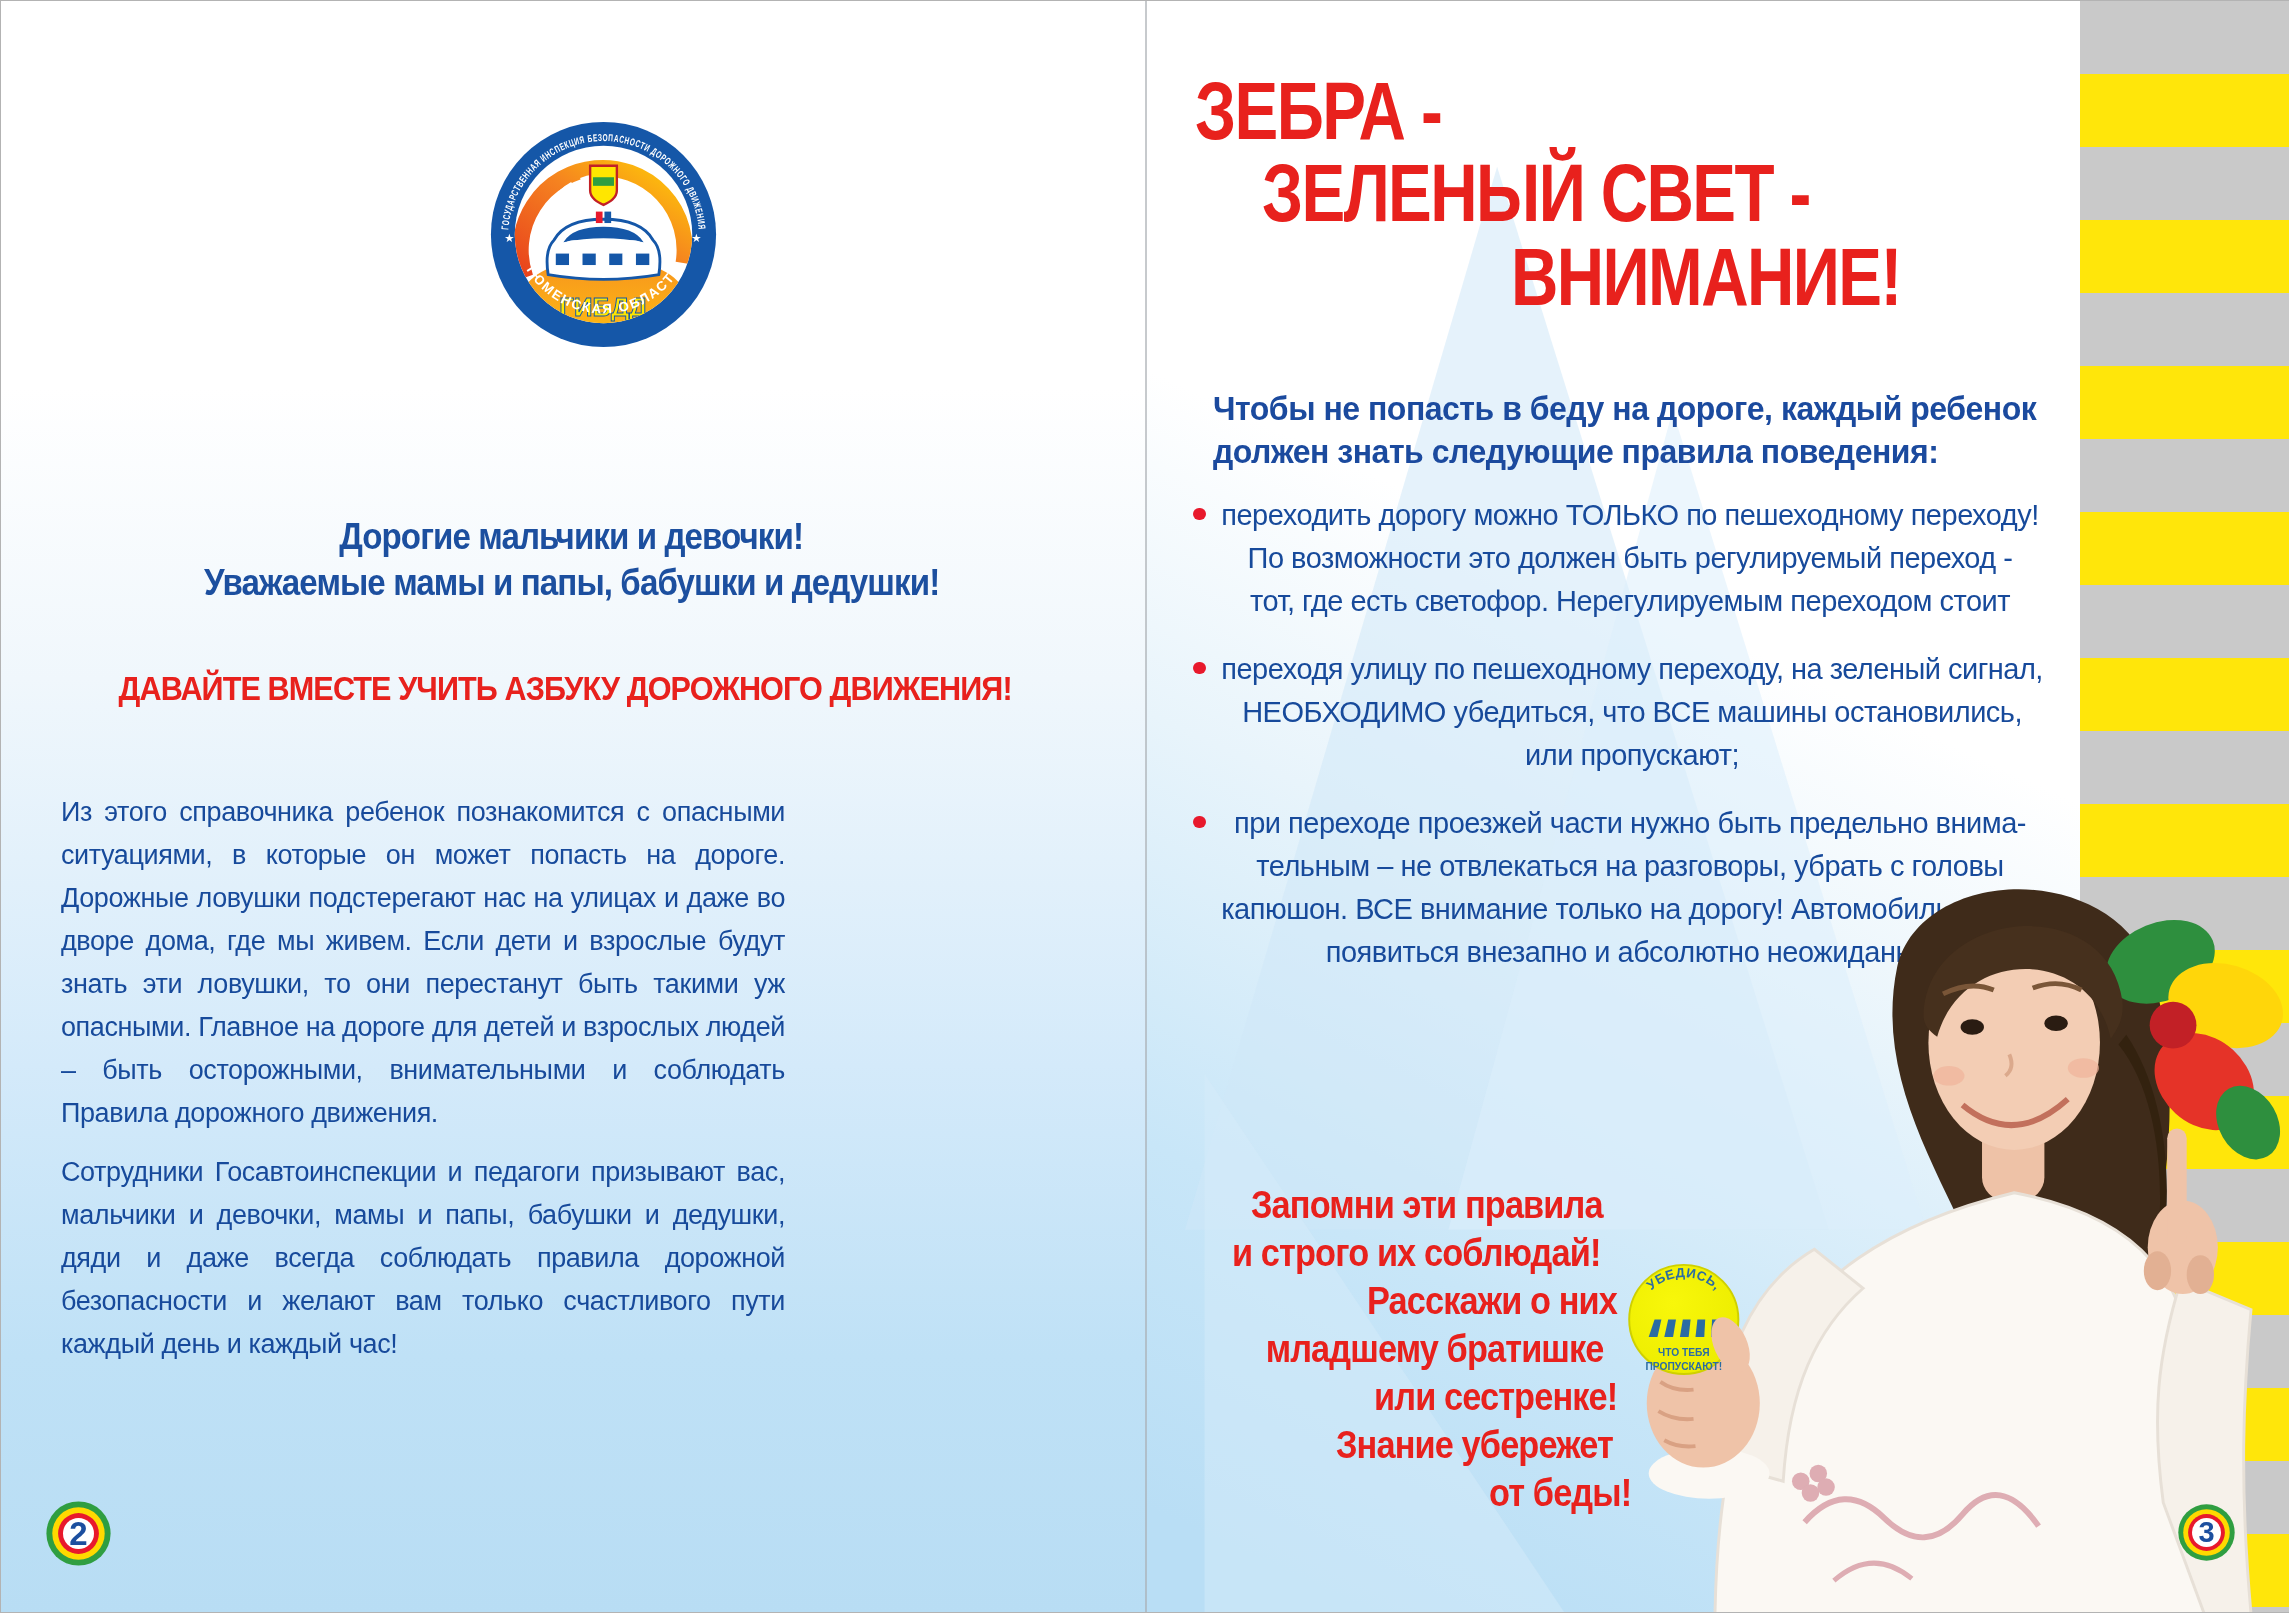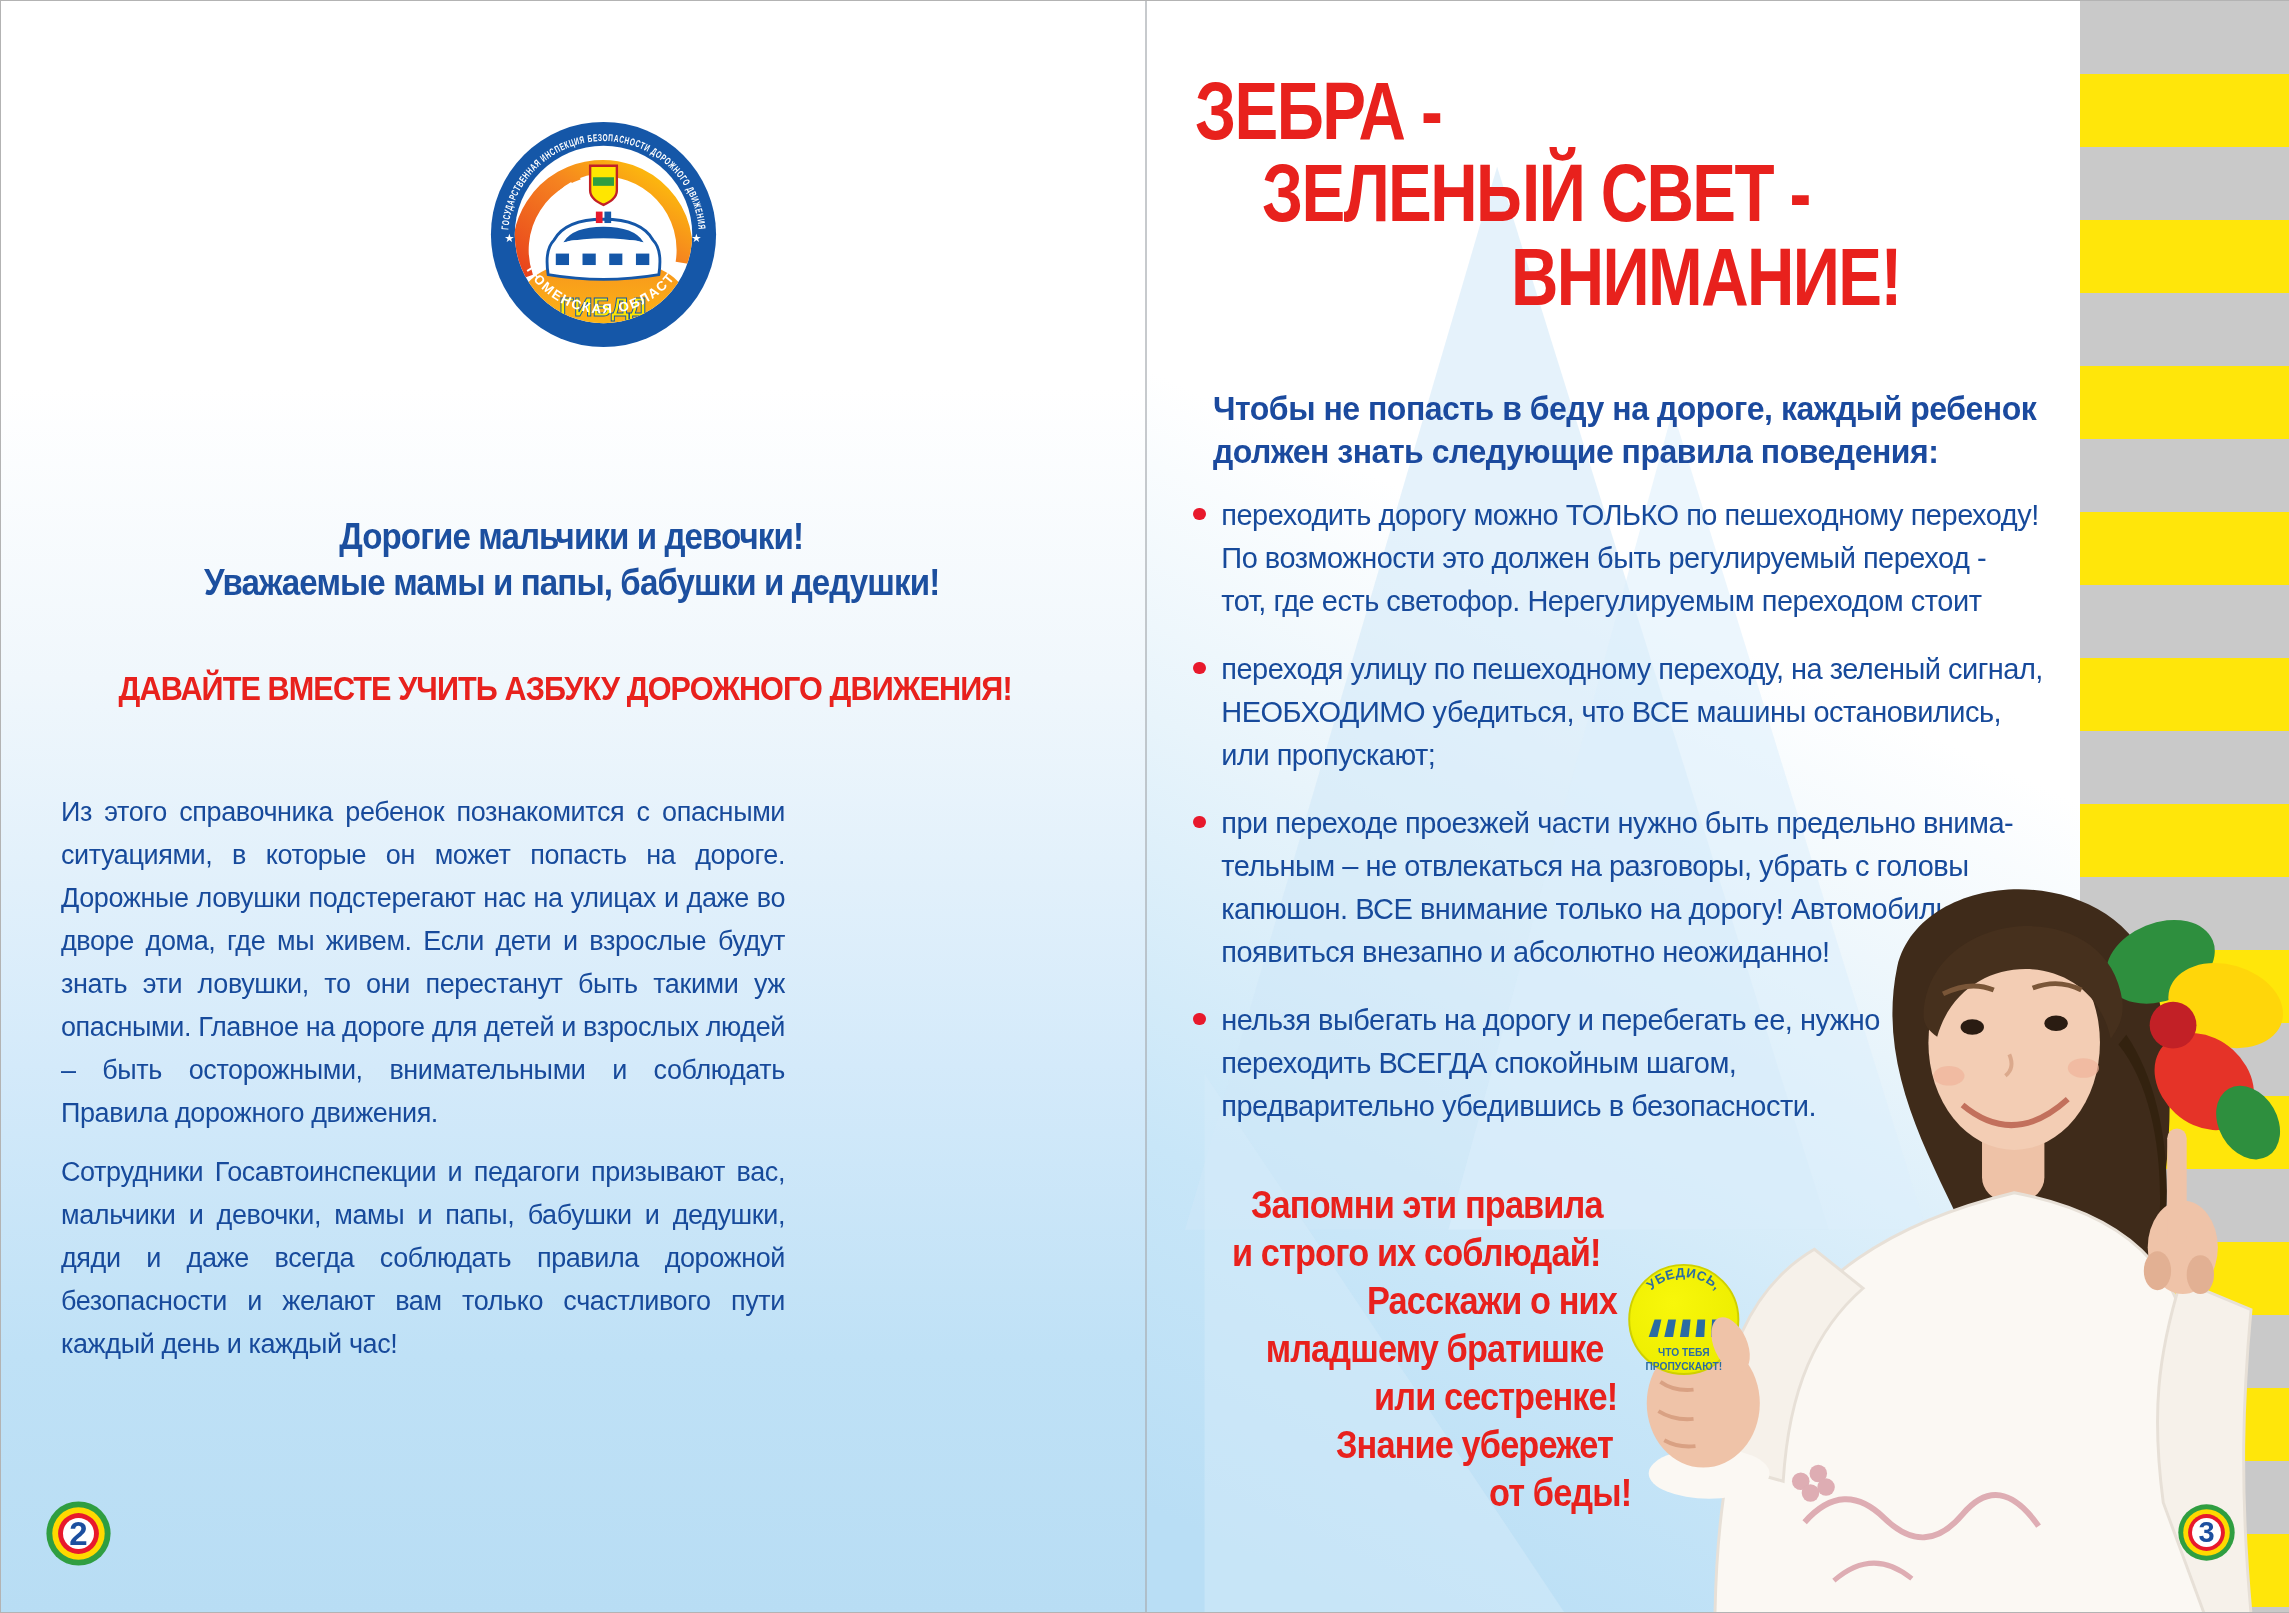--- a/index.html
+++ b/index.html
@@ -30,21 +30,21 @@
      box-shadow:0 0 0 4.9px #e8192c,0 0 0 10.7px #ffd900,0 0 0 16.6px #2f9e41;}
   .pagenum.n3{left:2191px;top:1517px;width:29px;height:29px;font-size:29px;
      box-shadow:0 0 0 3.9px #e8192c,0 0 0 8.8px #ffd900,0 0 0 13.7px #2f9e41;}
   
   .rtitle{position:absolute;color:#e8211d;font-weight:bold;font-size:82px;line-height:88px;letter-spacing:-2px;z-index:4;}
   .rtitle .cond{transform:scaleX(.8);}
   .rt1{left:1194px;top:66px;} .rt2{left:1261px;top:148px;} .rt3{left:1510px;top:232px;}
   .intro{position:absolute;left:1212px;top:386px;width:926px;color:#1b4a9e;font-weight:bold;
      font-size:33px;line-height:43px;letter-spacing:-0.5px;z-index:4;}
   .intro .cond{transform:scaleX(.97);}
-  .bullets{position:absolute;left:1192px;top:493px;width:907px;z-index:4;}
+  .bullets{position:absolute;left:1192px;top:493px;width:907px;z-index:4;text-align:center;}
   .bullet{display:flex;margin-bottom:25px;}
   .bullet .dot{flex:0 0 12.7px;width:12.7px;height:12.7px;border-radius:50%;background:#e8192c;margin:13.7px 15.6px 0 0;}
   .bullet .lines div{color:#174a9b;font-size:29px;line-height:43px;letter-spacing:-0.5px;white-space:pre;}
   .reminder{position:absolute;left:1231px;top:1180px;z-index:4;text-align:right;}
   .reminder div{color:#e8211d;font-weight:bold;font-size:39px;line-height:48px;letter-spacing:-1px;white-space:pre;}
   .reminder div span{display:inline-block;transform:scaleX(.88);transform-origin:0 50%;}
   .watermark{position:absolute;left:1145px;top:0;width:1145px;height:1613px;z-index:1;pointer-events:none;}
   .zebra-band{position:absolute;left:2079px;top:0;width:211px;height:1613px;z-index:2;
      background:repeating-linear-gradient(180deg,#c9c9c9 0 73px,#ffe60a 73px 146px);}
   .girl{position:absolute;left:1521px;top:829px;width:768px;height:784px;z-index:5;}
@@ -167,28 +167,20 @@
     </div>
     <div class="bullet">
       <div class="dot"></div>
       <div class="lines">
         <div>при переходе проезжей части нужно быть предельно внима-</div>
         <div>тельным – не отвлекаться на разговоры, убрать с головы</div>
         <div>капюшон. ВСЕ внимание только на дорогу! Автомобиль может</div>
         <div>появиться внезапно и абсолютно неожиданно!</div>
       </div>
     </div>
-    <div class="bullet">
-      <div class="dot"></div>
-      <div class="lines">
-        <div>нельзя выбегать на дорогу и перебегать ее, нужно</div>
-        <div>переходить ВСЕГДА спокойным шагом,</div>
-        <div>предварительно убедившись в безопасности.</div>
-      </div>
-    </div>
   </div>
 
   <div class="reminder">
     <div><span>Запомни эти правила</span></div>
     <div><span>и строго их соблюдай!</span></div>
     <div><span>Расскажи о них</span></div>
     <div><span> младшему братишке</span></div>
     <div><span>или сестренке!</span></div>
     <div><span>Знание убережет</span></div>
     <div><span>от беды!</span></div>

